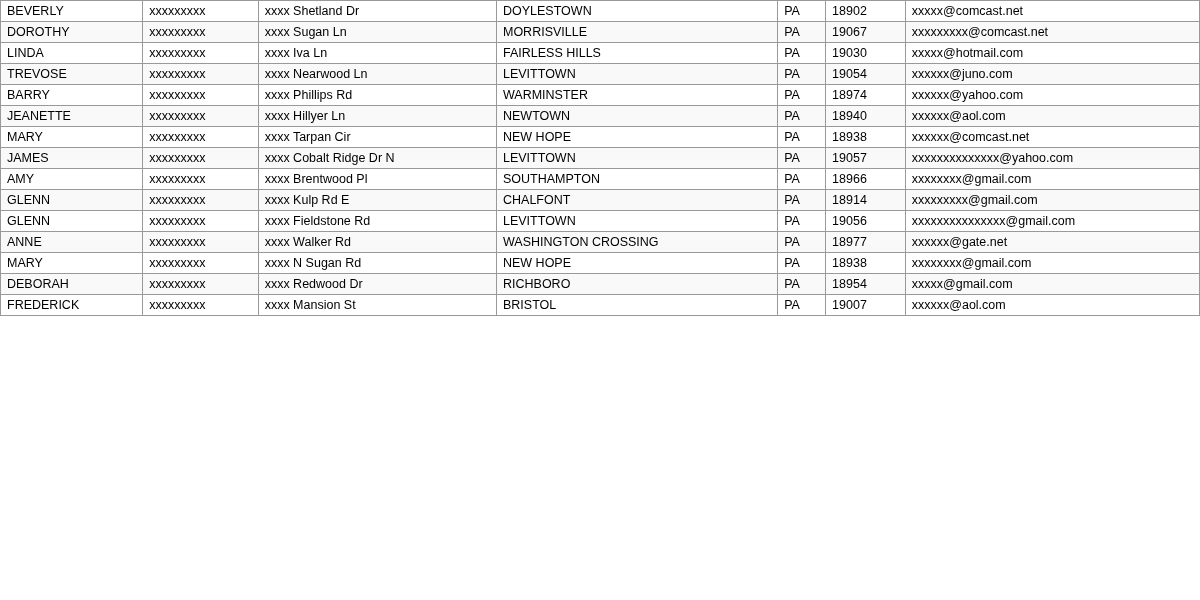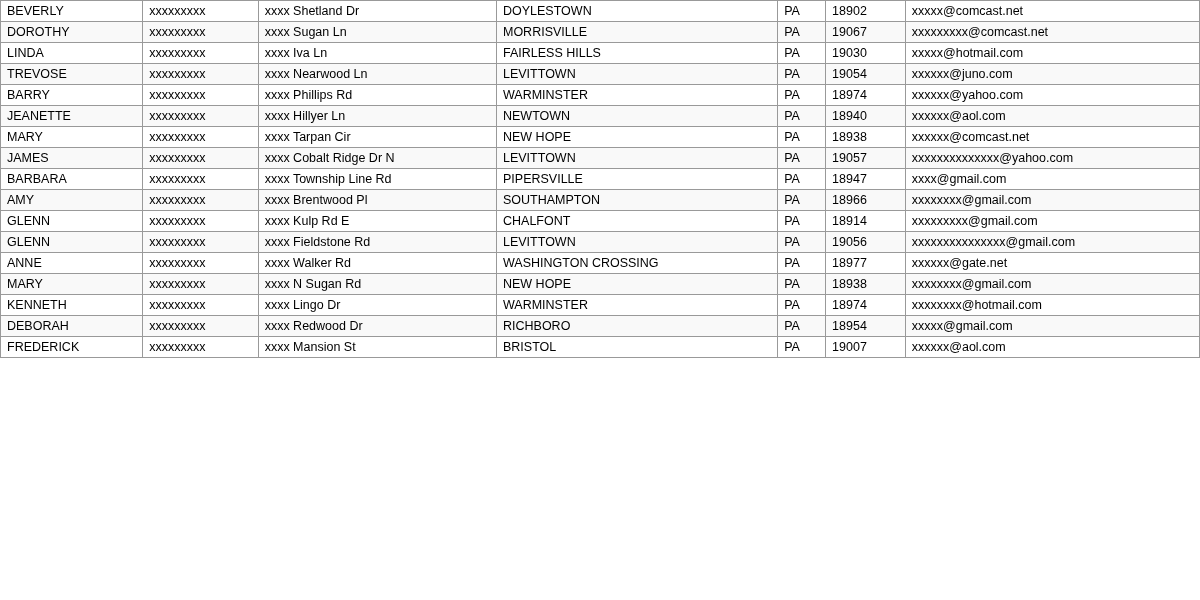--- a/index.html
+++ b/index.html
@@ -101,29 +101,20 @@
       <tr>
         <td>JAMES</td>
         <td>xxxxxxxxx</td>
         <td>xxxx Cobalt Ridge Dr N</td>
         <td>LEVITTOWN</td>
         <td>PA</td>
         <td>19057</td>
         <td>xxxxxxxxxxxxxx@yahoo.com</td>
       </tr>
       <tr>
-        <td>BARBARA</td>
-        <td>xxxxxxxxx</td>
-        <td>xxxx Township Line Rd</td>
-        <td>PIPERSVILLE</td>
-        <td>PA</td>
-        <td>18947</td>
-        <td>xxxx@gmail.com</td>
-      </tr>
-      <tr>
         <td>AMY</td>
         <td>xxxxxxxxx</td>
         <td>xxxx Brentwood Pl</td>
         <td>SOUTHAMPTON</td>
         <td>PA</td>
         <td>18966</td>
         <td>xxxxxxxx@gmail.com</td>
       </tr>
       <tr>
         <td>GLENN</td>
@@ -155,29 +146,20 @@
       <tr>
         <td>MARY</td>
         <td>xxxxxxxxx</td>
         <td>xxxx N Sugan Rd</td>
         <td>NEW HOPE</td>
         <td>PA</td>
         <td>18938</td>
         <td>xxxxxxxx@gmail.com</td>
       </tr>
       <tr>
-        <td>KENNETH</td>
-        <td>xxxxxxxxx</td>
-        <td>xxxx Lingo Dr</td>
-        <td>WARMINSTER</td>
-        <td>PA</td>
-        <td>18974</td>
-        <td>xxxxxxxx@hotmail.com</td>
-      </tr>
-      <tr>
         <td>DEBORAH</td>
         <td>xxxxxxxxx</td>
         <td>xxxx Redwood Dr</td>
         <td>RICHBORO</td>
         <td>PA</td>
         <td>18954</td>
         <td>xxxxx@gmail.com</td>
       </tr>
       <tr>
         <td>FREDERICK</td>

